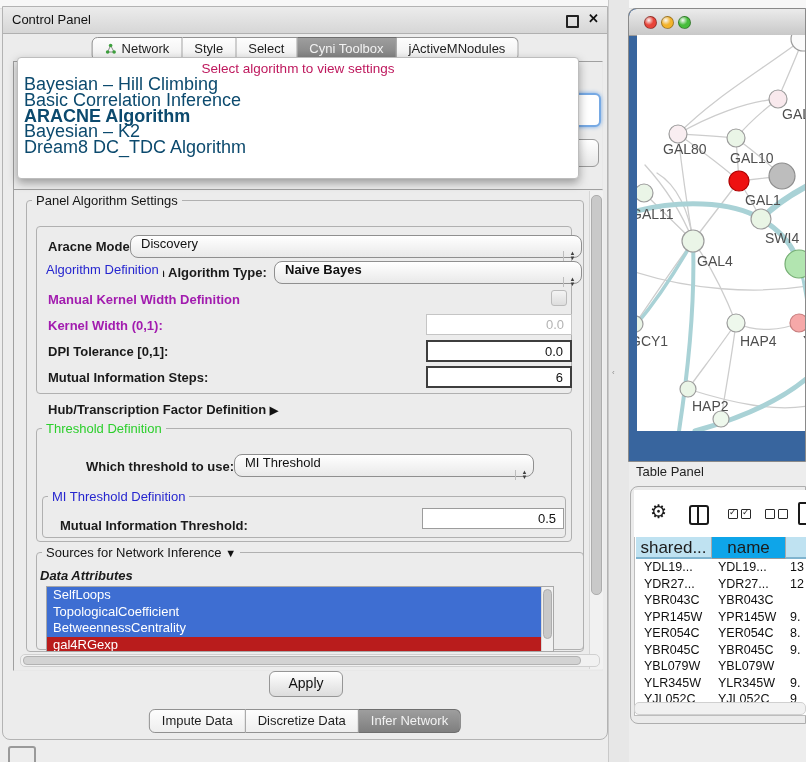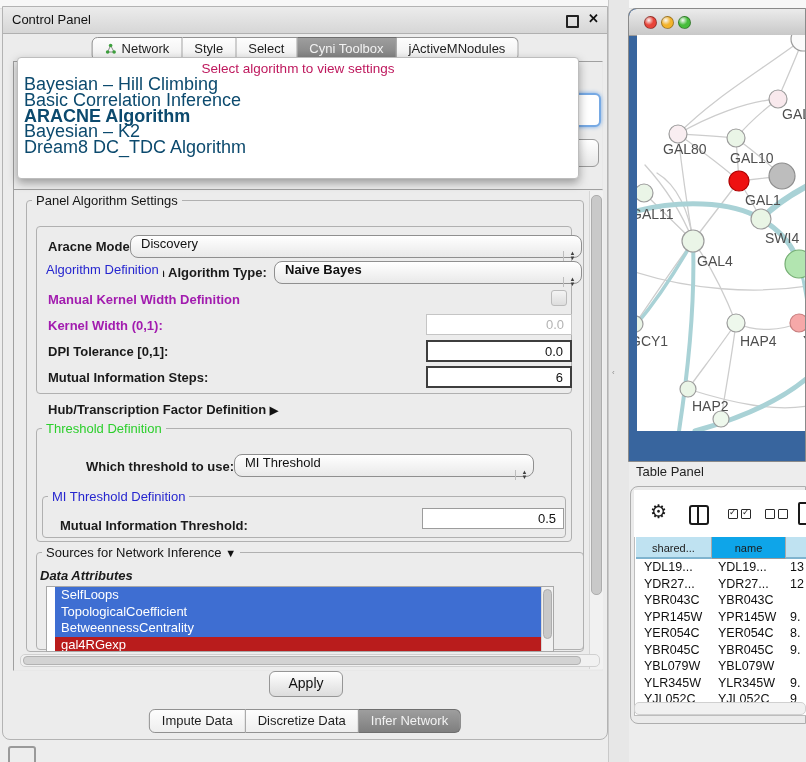--- a/index.html
+++ b/index.html
@@ -67,21 +67,21 @@
       padding:2px 7px 0 0;box-sizing:border-box;}
   .fieldbox.dark{border:2px solid #3e3e3e;}
   .fieldbox.dis{color:#b3b3b3;border-color:#c5c5c5;}
 
   .chk{position:absolute;width:14px;height:14px;border:1px solid #bbbbbb;border-radius:3px;background:linear-gradient(#f4f4f4,#dddddd);}
 
   .tri{font-size:11px;color:#111;}
 
   
   #attr-list{position:absolute;left:32px;top:396px;width:508px;height:66px;background:#fff;border:1px solid #a8a8a8;
-      box-sizing:border-box;overflow:hidden;padding-left:8px;}
+      box-sizing:border-box;overflow:hidden;}
   .attr-item{height:16.5px;line-height:16.5px;background:#3e6ed2;color:#fff;font-size:13px;padding-left:6px;white-space:nowrap;}
 
   
   #apply-btn{position:absolute;left:266px;top:664px;width:72px;height:24px;border:1px solid #969696;border-radius:6px;
       background:linear-gradient(#ffffff,#dcdcdc);font-size:14px;color:#111;text-align:center;line-height:22px;}
   #tabs-bottom{left:50%;transform:translateX(-50%);top:702px;}
 
   
   #gutter{position:absolute;left:608px;top:0;width:20px;height:762px;background:#e7e7e7;border-left:1px solid #c9c9c9;}
   #grabber{position:absolute;left:612px;top:369px;width:5px;height:7px;color:#8f8f8f;font-size:8px;line-height:7px;}
@@ -102,21 +102,21 @@
       border-right:none;box-sizing:border-box;overflow:hidden;}
   #tp-toolbar{position:absolute;left:634px;top:490px;width:172px;height:47px;background:#fff;}
   #gear{position:absolute;left:16px;top:10px;font-size:19px;color:#1a1a1a;}
   #splitcols{position:absolute;left:55px;top:15px;width:16px;height:16px;border:2px solid #1a1a1a;border-radius:3px;}
   #splitcols::after{content:"";position:absolute;left:6px;top:0;width:2px;height:16px;background:#1a1a1a;}
   .cbpair{position:absolute;top:19px;display:flex;gap:3px;}
   .cb{width:8px;height:8px;border:1.5px solid #2a2a2a;border-radius:1px;position:relative;}
   .cb.on::after{content:"✓";position:absolute;left:0px;top:-3px;font-size:9px;color:#2a2a2a;}
   #pageicon{position:absolute;left:164px;top:12px;width:14px;height:19px;border:2px solid #1a1a1a;border-radius:2px;background:#fff;}
 
-  #tp-header{position:absolute;left:636px;top:537px;width:170px;height:22px;display:flex;font-size:11px;color:#1c1c1c;border-radius:9px;}
+  #tp-header{position:absolute;left:636px;top:537px;width:170px;height:22px;display:flex;font-size:17px;color:#1c1c1c;border-radius:9px;}
   .hcell{height:22px;line-height:22px;text-align:center;box-sizing:border-box;border-right:1px solid #a9a9a9;border-bottom:1px solid #9a9a9a;}
   .hcell.selcol{background:#bfe2f1;border-bottom:2px solid #7fb4cf;}
   .hcell.plain{background:#0ea5e9;}
   #tp-rows{position:absolute;left:636px;top:559px;width:170px;height:144px;overflow:hidden;font-size:12.5px;color:#101010;}
   .trow{display:flex;height:16.5px;line-height:16.5px;align-items:flex-end;}
   .tcell{white-space:nowrap;overflow:hidden;box-sizing:border-box;}
   .tcell.c1{width:76px;padding-left:8px;}
   .tcell.c2{width:74px;padding-left:6px;}
   .tcell.c3{width:20px;padding-left:4px;}
 

